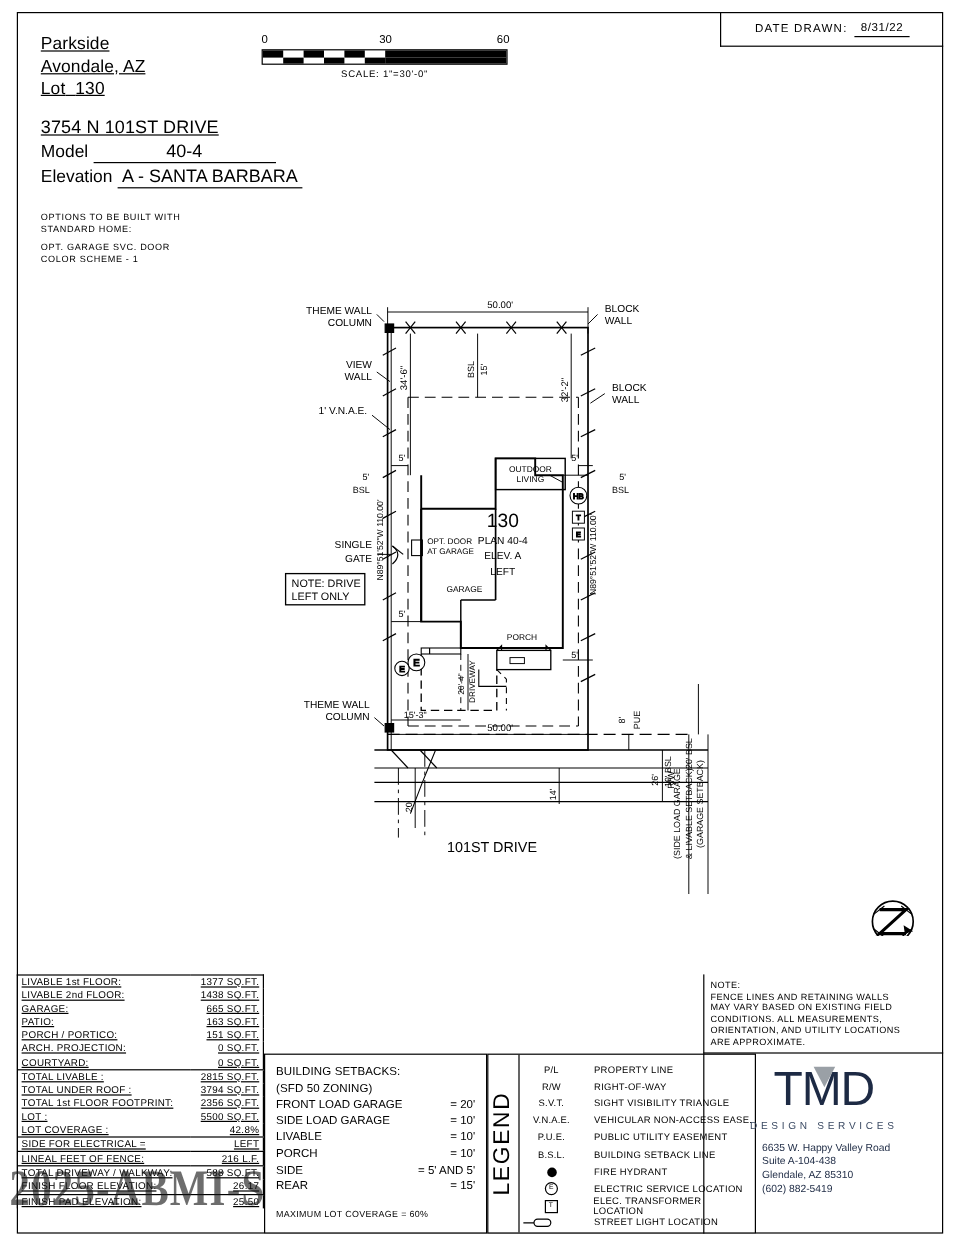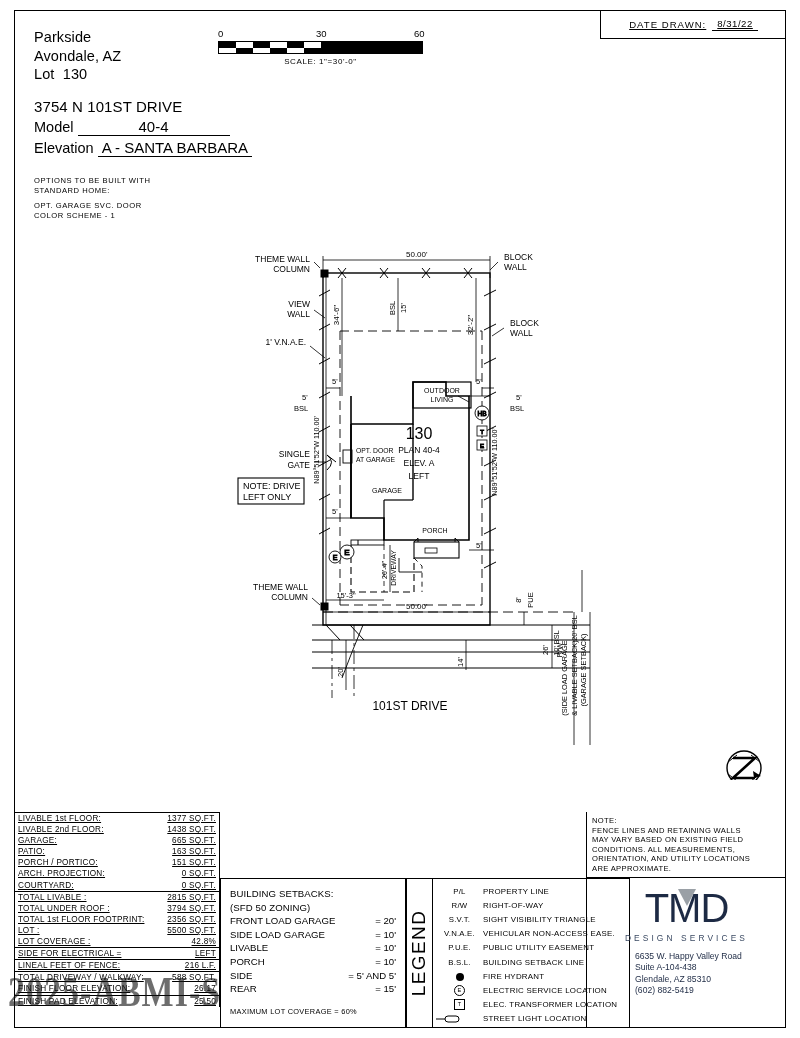--- a/index.html
+++ b/index.html
@@ -19,21 +19,21 @@
     position:absolute;left:14px;top:10px;
     width:772px;height:1018px;
     border:1.4px solid #000;
     box-sizing:border-box;
   }
   .abs{position:absolute;}
   .nb{white-space:nowrap;}
 
   
   #titleblock{left:34px;top:28px;width:290px;}
-  .t-line{font-size:14.5px;line-height:18.5px;letter-spacing:.1px;}
+  .t-line{font-size:14.5px;line-height:18.5px;letter-spacing:.1px;text-decoration:underline;}
   .t-line.big{font-size:15px;margin-top:14px;}
   .fieldrow{display:flex;align-items:baseline;gap:4px;}
   .fieldlabel{font-size:14.5px;}
   .fieldval{
     font-size:15px;border-bottom:1.1px solid #000;
     padding:0 16px 0 16px;min-width:120px;text-align:center;
   }
   .fieldval.wide{padding:0 4px;min-width:0;text-align:left;}
   #opts{left:34px;top:176px;width:250px;}
   .opt-line{font-size:7.6px;line-height:9.6px;letter-spacing:.55px;}
@@ -44,21 +44,21 @@
   .sb-nums{position:relative;height:13px;}
   .sb-nums span{position:absolute;font-size:9.5px;top:0;}
   .sb-bar{width:205px;height:13px;border:1px solid #000;position:relative;box-sizing:border-box;background:#fff;}
   .sb-cell{position:absolute;background:#000;}
   .sb-cap{font-size:8px;letter-spacing:.6px;text-align:center;width:205px;margin-top:3px;}
 
   
   #datebox{
     right:14px;top:10px;width:186px;height:29px;
     border-left:1.4px solid #000;border-bottom:1.4px solid #000;
-    box-sizing:border-box;display:flex;align-items:center;justify-content:center;gap:6px;text-decoration:underline;
+    box-sizing:border-box;display:flex;align-items:center;justify-content:center;gap:6px;
   }
   #datebox .dlab{font-size:9.6px;letter-spacing:1px;}
   #datebox .dval{font-size:9.6px;border-bottom:1px solid #000;padding:0 5px 1px;letter-spacing:.5px;}
 
   
   #drawing{left:14px;top:200px;width:772px;height:580px;}
   svg{display:block;}
   .lbl{font-family:"Liberation Sans",sans-serif;fill:#000;}
 
   
@@ -80,21 +80,21 @@
 
   
   #legend{left:406px;top:878px;width:224px;height:150px;display:flex;}
   #legend .lword{
     width:25px;border-right:1.1px solid #000;display:flex;align-items:center;justify-content:center;
   }
   #legend .lword span{
     transform:rotate(-90deg);font-size:19px;letter-spacing:1.4px;white-space:nowrap;
   }
   #legend .litems{flex:1;padding:5px 2px 0 3px;}
-  #legend .li{display:flex;align-items:center;height:14.2px;}
+  #legend .li{display:flex;align-items:center;height:14.2px;gap:12px;}
   #legend .sym{width:47px;font-size:7.8px;letter-spacing:.2px;text-align:center;}
   #legend .txt{font-size:7.9px;letter-spacing:.25px;}
 
   .sym-circ{display:inline-block;width:9px;height:9px;border:1px solid #000;border-radius:50%;
     font-size:5.6px;line-height:8px;text-align:center;font-family:"Liberation Sans",sans-serif;}
   .sym-sq{display:inline-block;width:9px;height:9px;border:1px solid #000;
     font-size:5.6px;line-height:8px;text-align:center;}
   .sym-fh{display:inline-block;width:8px;height:8px;border-radius:50%;background:#000;vertical-align:middle;}
 
   

